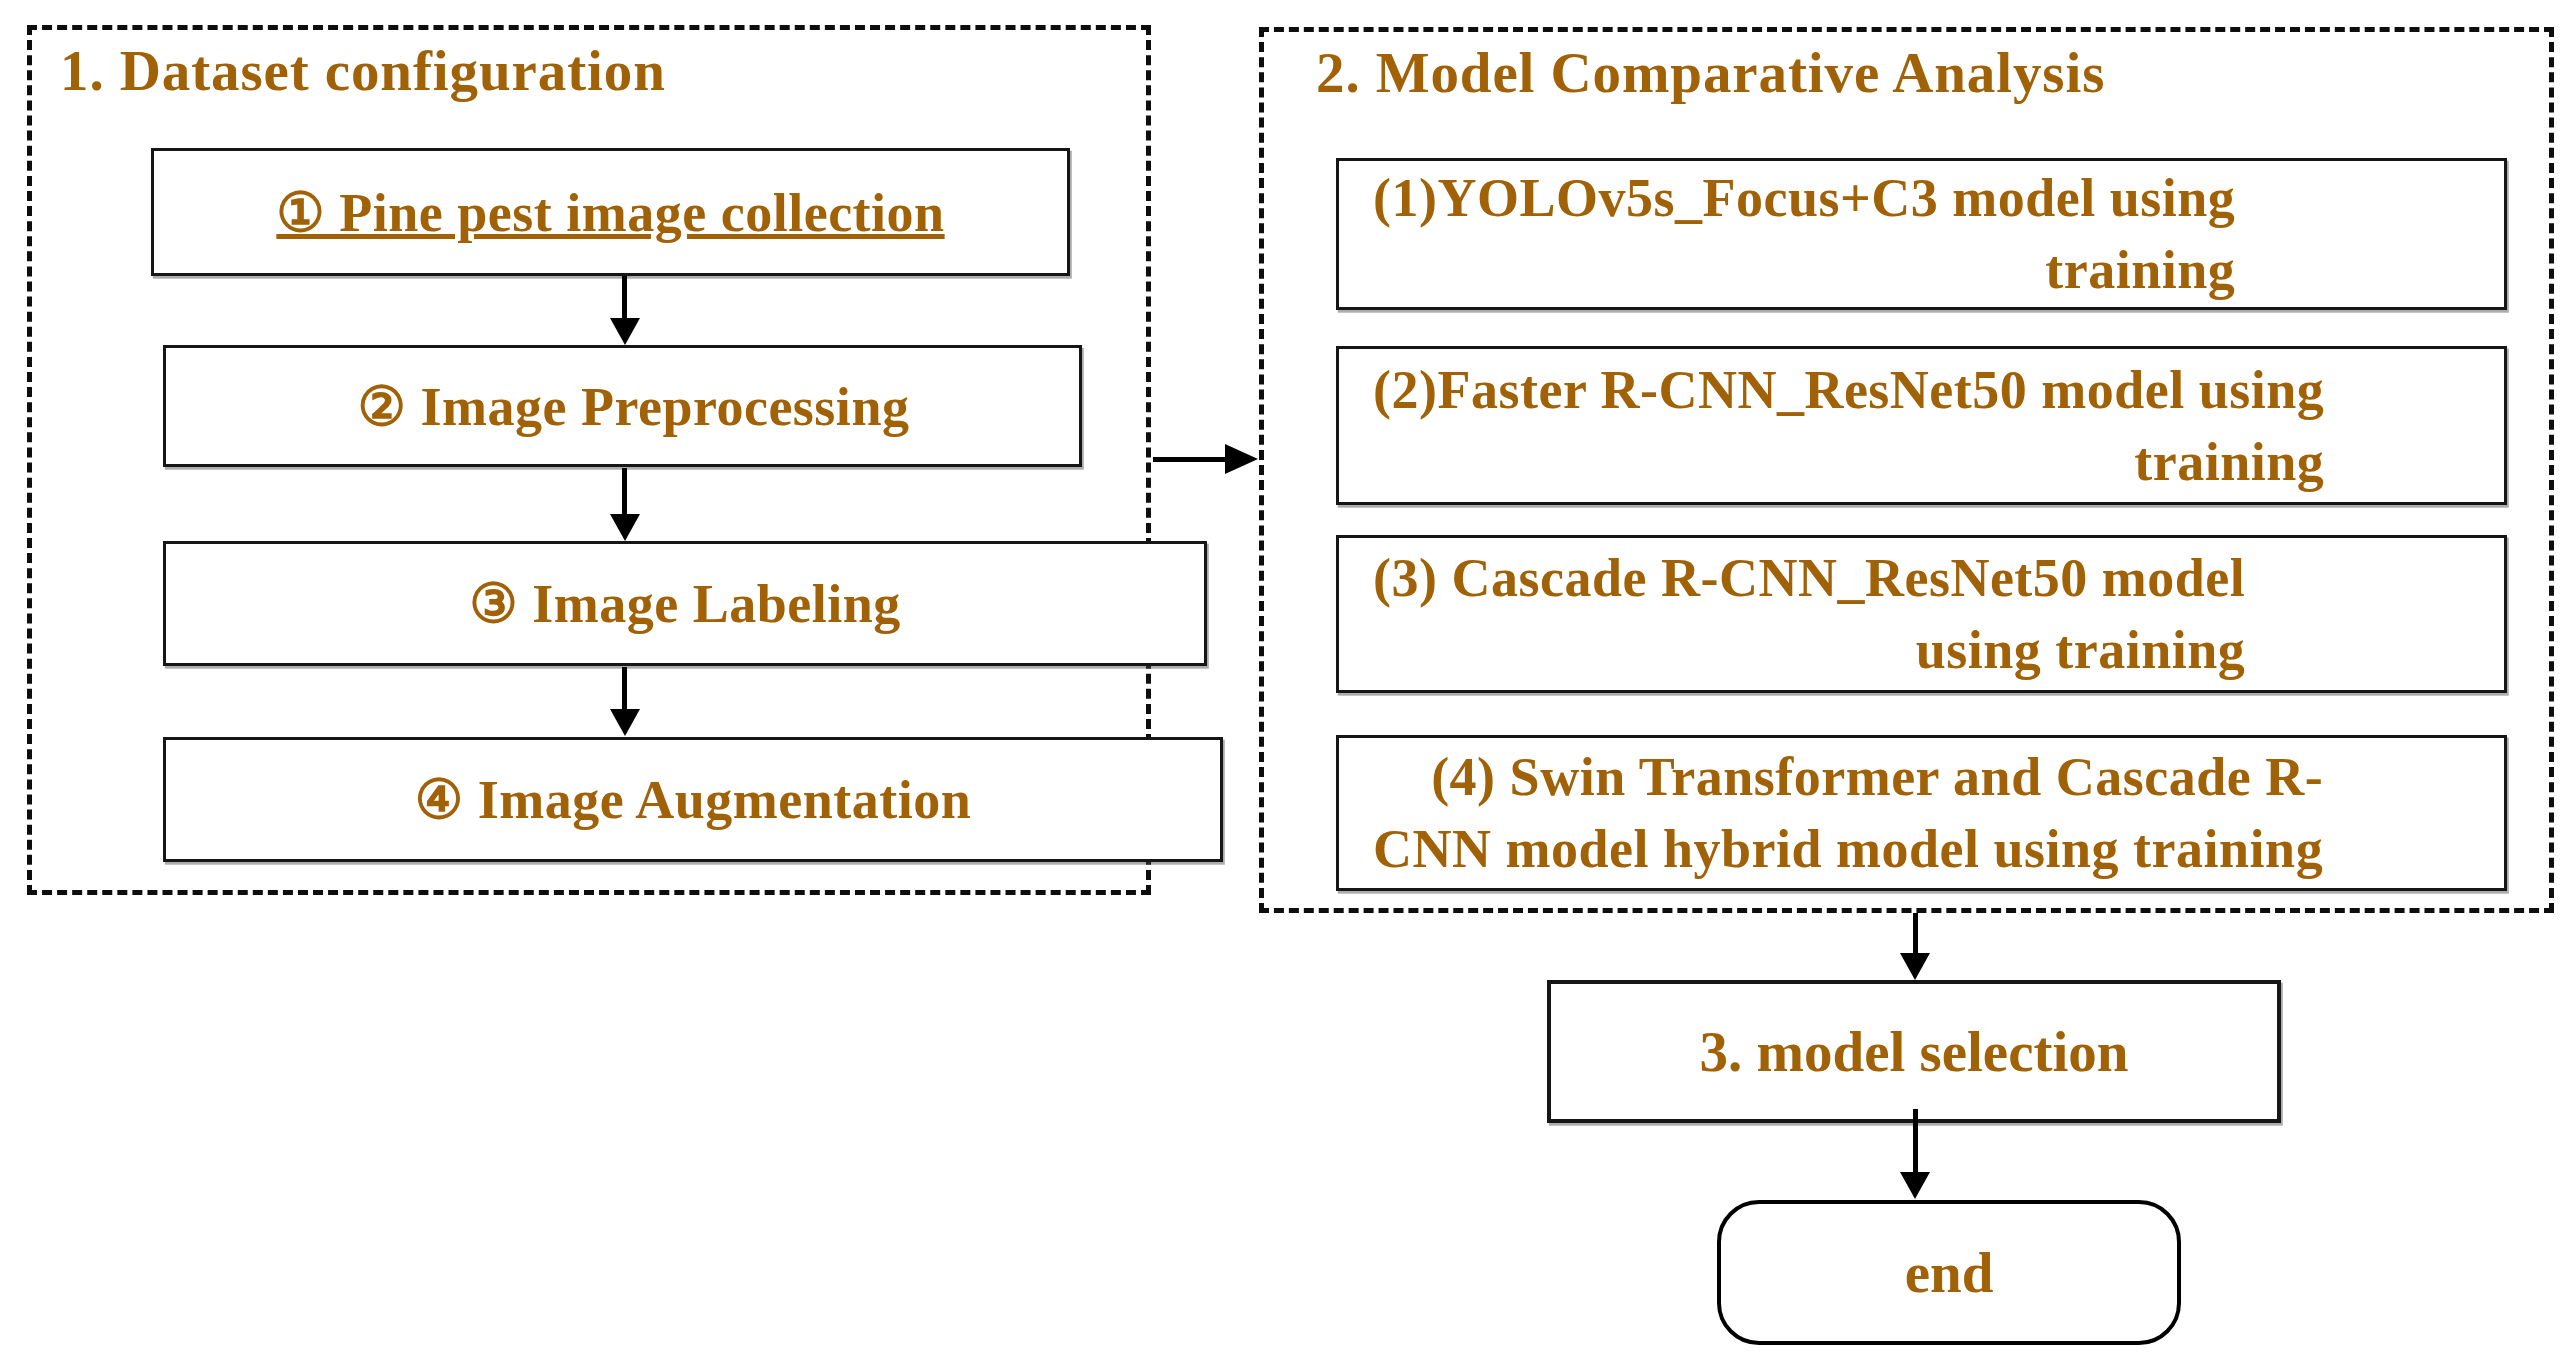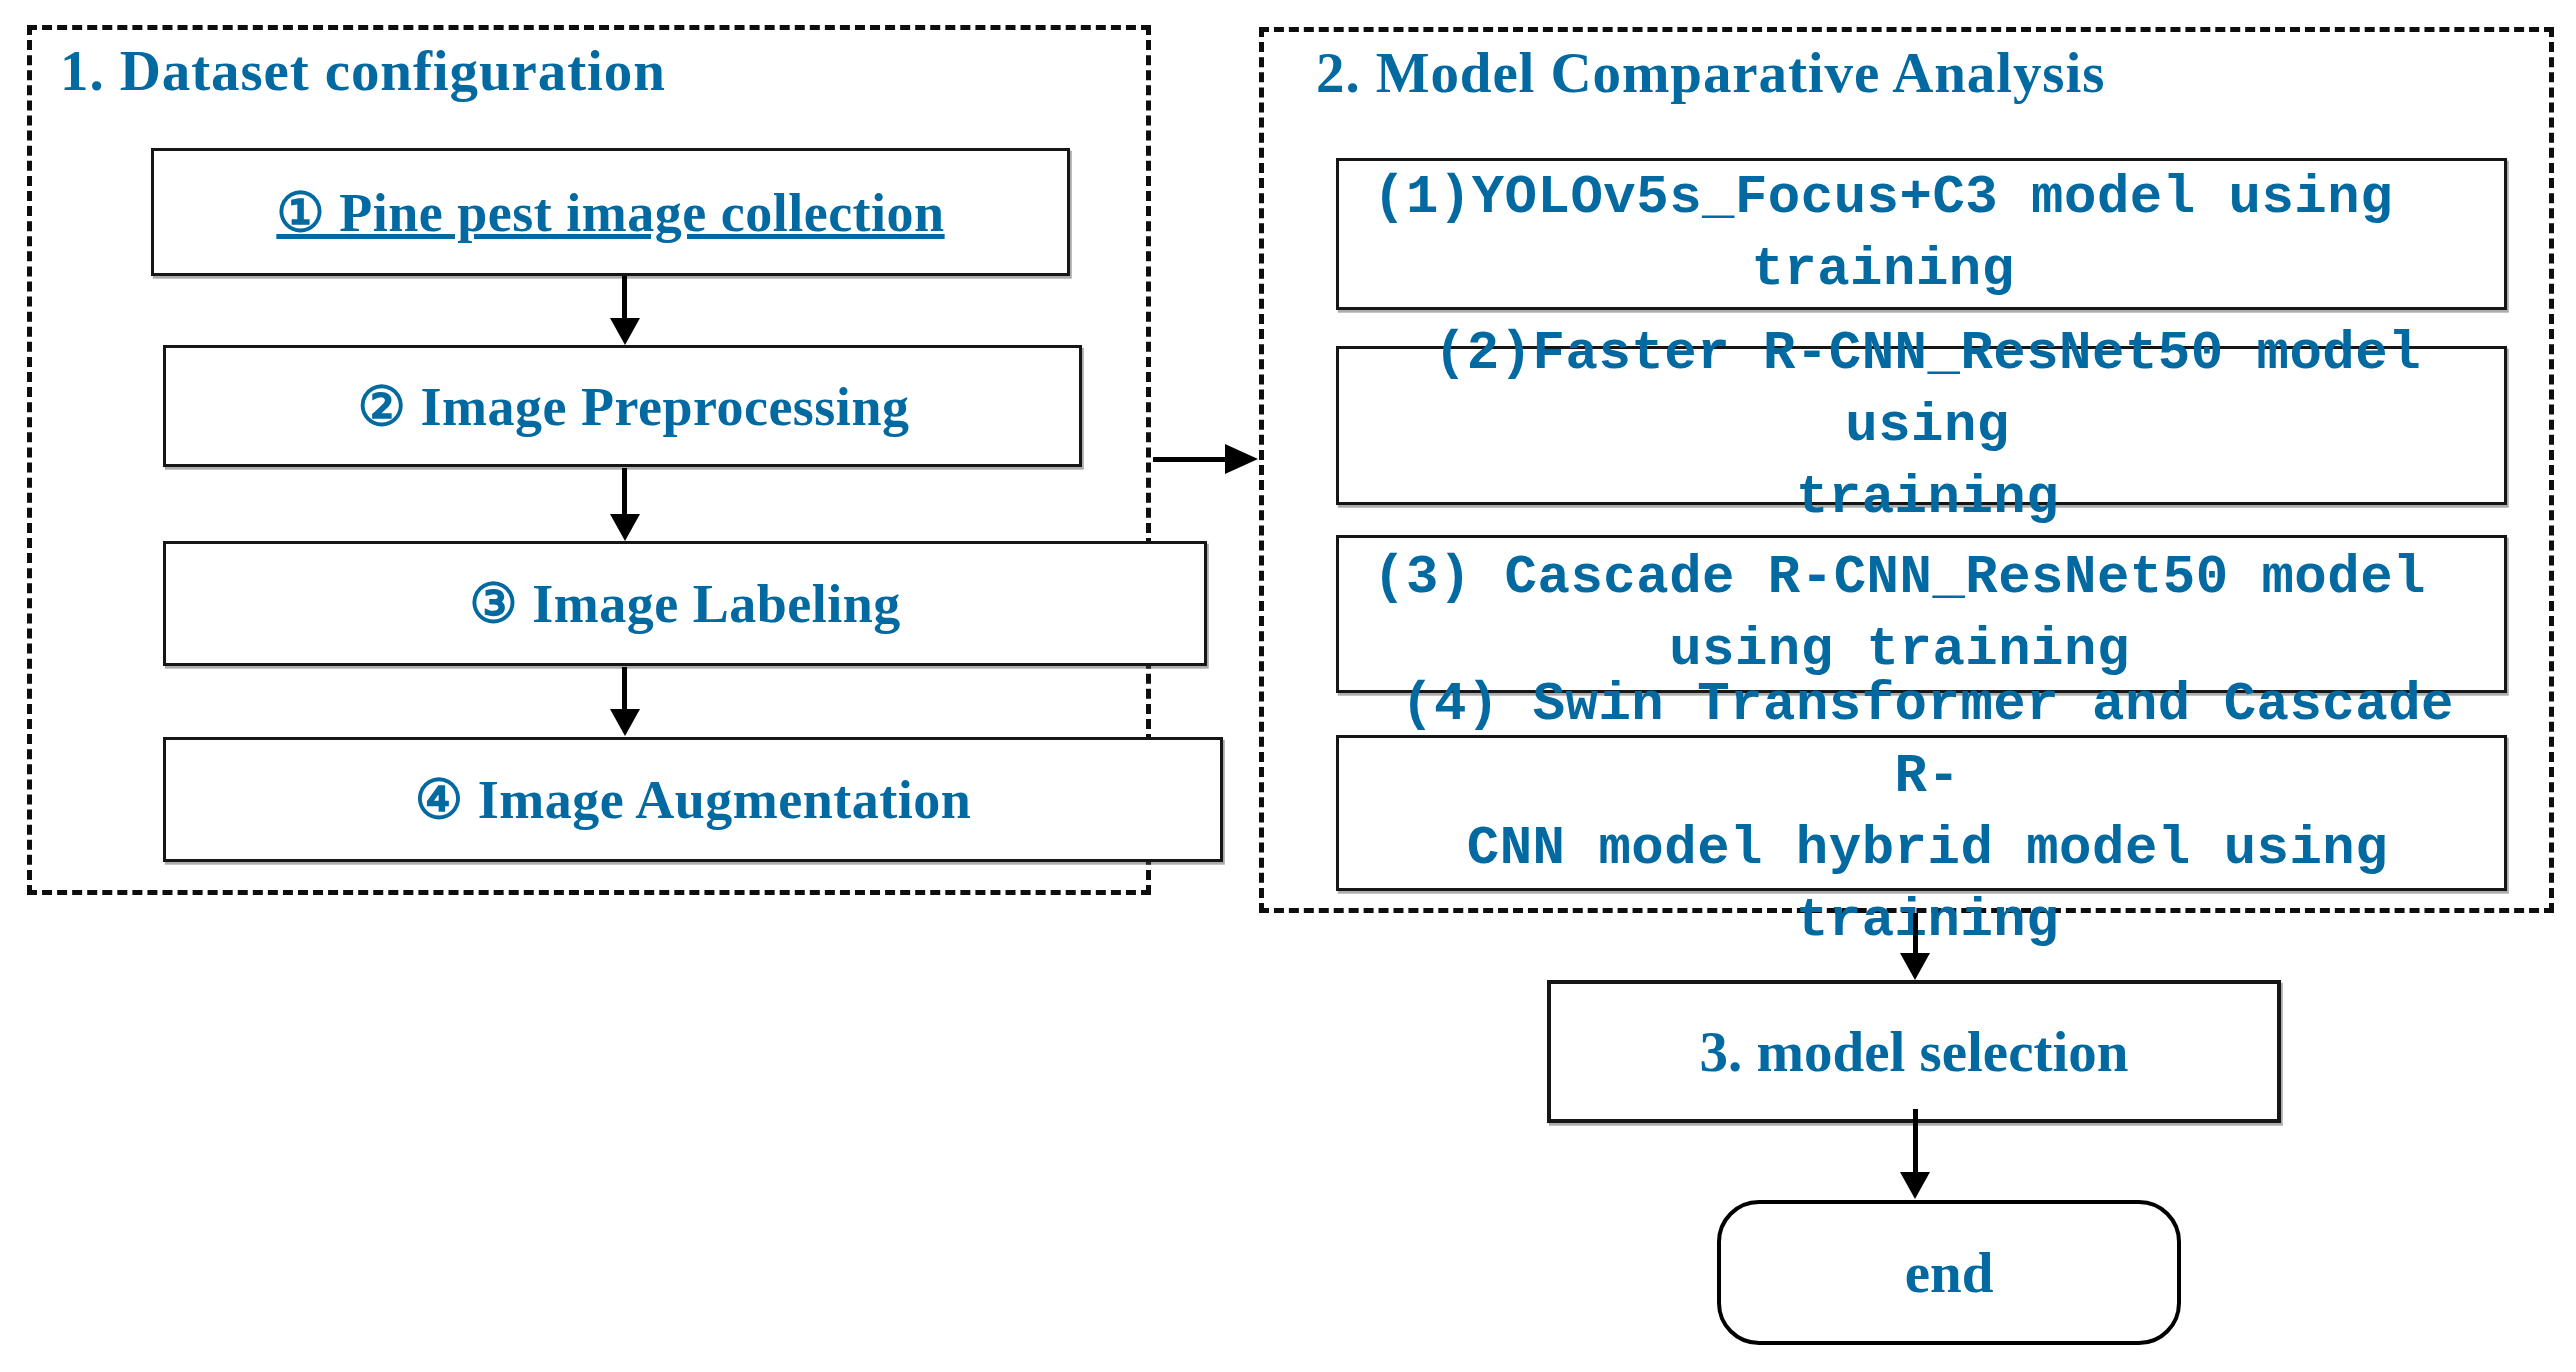--- a/index.html
+++ b/index.html
@@ -1,33 +1,33 @@
 <!DOCTYPE html>
 <html style="font-size:14.5px"><head>
 <meta charset="utf-8">
 <style>
   html,body{margin:0;padding:0;background:#fff;}
   .stage{
     position:relative;width:2576px;height:1373px;background:#ffffff;overflow:hidden;
-    font-family:"Liberation Serif","DejaVu Serif",serif;font-weight:bold;color:#0369a1;
+    font-family:"Liberation Serif","DejaVu Serif",serif;font-weight:bold;color:#a16207;
   }
   .dashed-panel{
     position:absolute;border:5.4px dashed #0e0e0e;background:transparent;box-sizing:border-box;
   }
   .panel-title{
     position:absolute;font-size:57px;line-height:1.1;white-space:nowrap;letter-spacing:0.9px;
   }
   .step-box{
     position:absolute;box-sizing:border-box;border:3.6px solid #161616;background:#fff;
     display:flex;align-items:center;justify-content:center;
     font-size:54px;letter-spacing:0.5px;box-shadow:1.8px 2.7px 0 rgba(70,70,70,.45);
   }
   .step-box.wrap{
-    justify-content:flex-start;text-align:center;padding:0 22px 0 34px;
-    white-space:pre-line;line-height:72px;font-family:Liberation Mono, monospace;
+    justify-content:flex-start;text-align:right;padding:0 22px 0 34px;
+    white-space:pre-line;line-height:72px;
   }
   .vstem{position:absolute;width:5.4px;background:#000;}
   .hstem{position:absolute;height:5.4px;background:#000;}
   .vhead{position:absolute;width:0;height:0;border-left:15.4px solid transparent;border-right:15.4px solid transparent;border-top:27px solid #000;}
   .rhead{position:absolute;width:0;height:0;border-top:15.4px solid transparent;border-bottom:15.4px solid transparent;border-left:33px solid #000;}
   .terminal{
     position:absolute;box-sizing:border-box;border:4.5px solid #000;border-radius:42px;background:#fff;
     display:flex;align-items:center;justify-content:center;font-size:57px;margin-left:36px;
   }
   .select-box{

